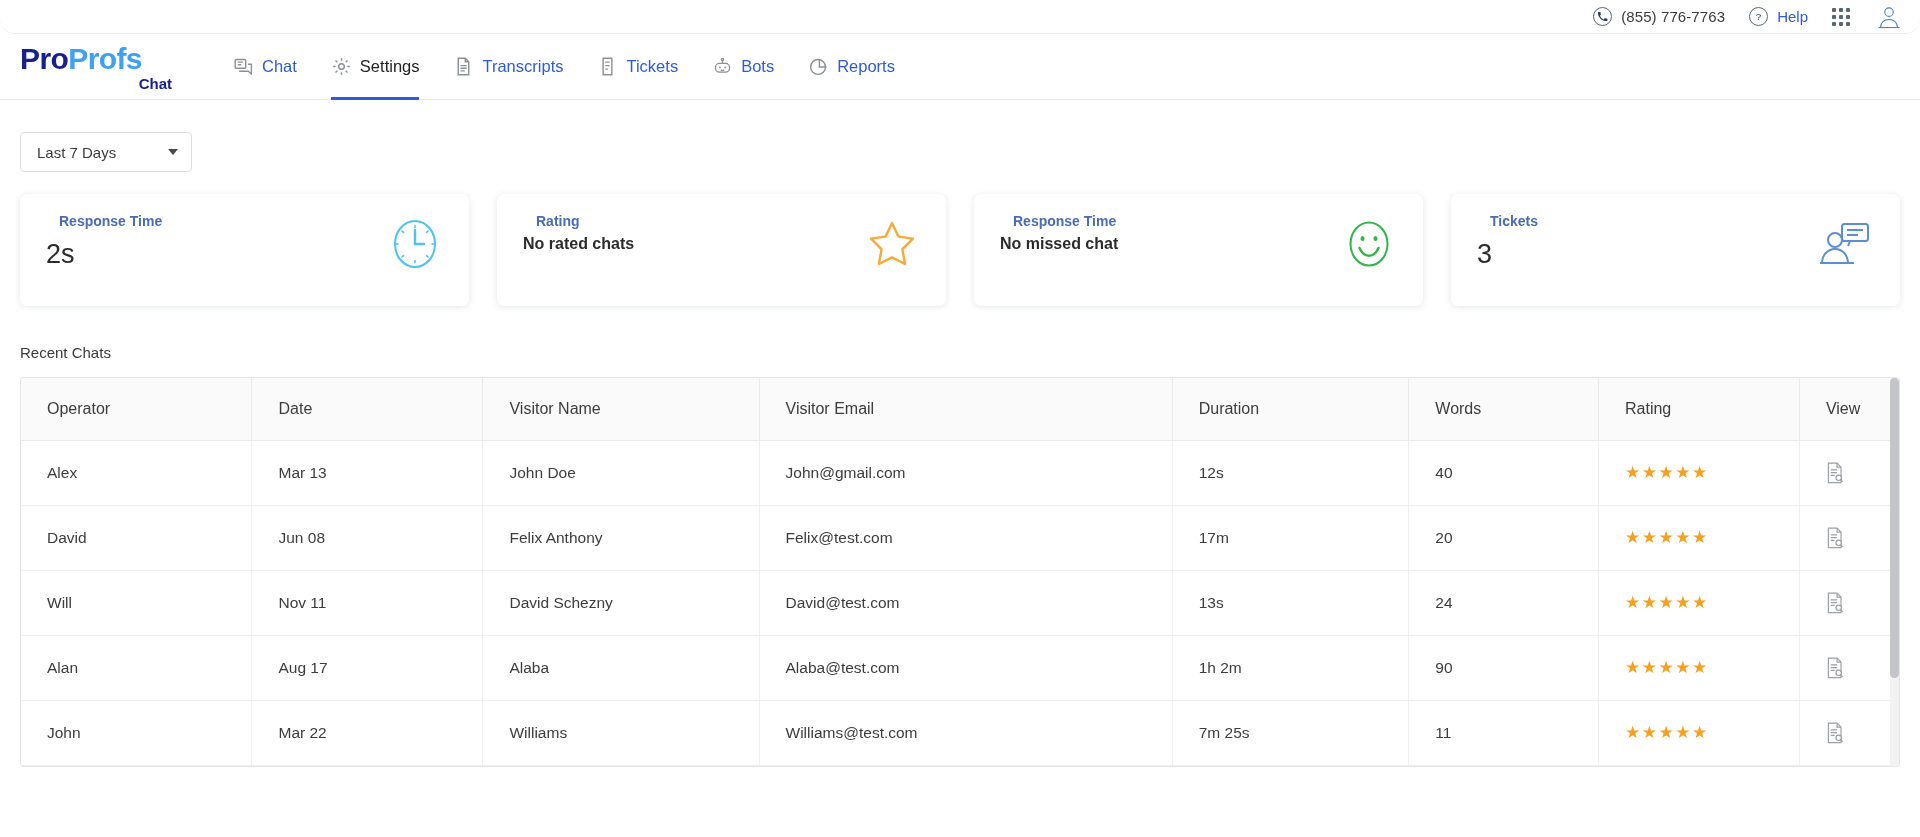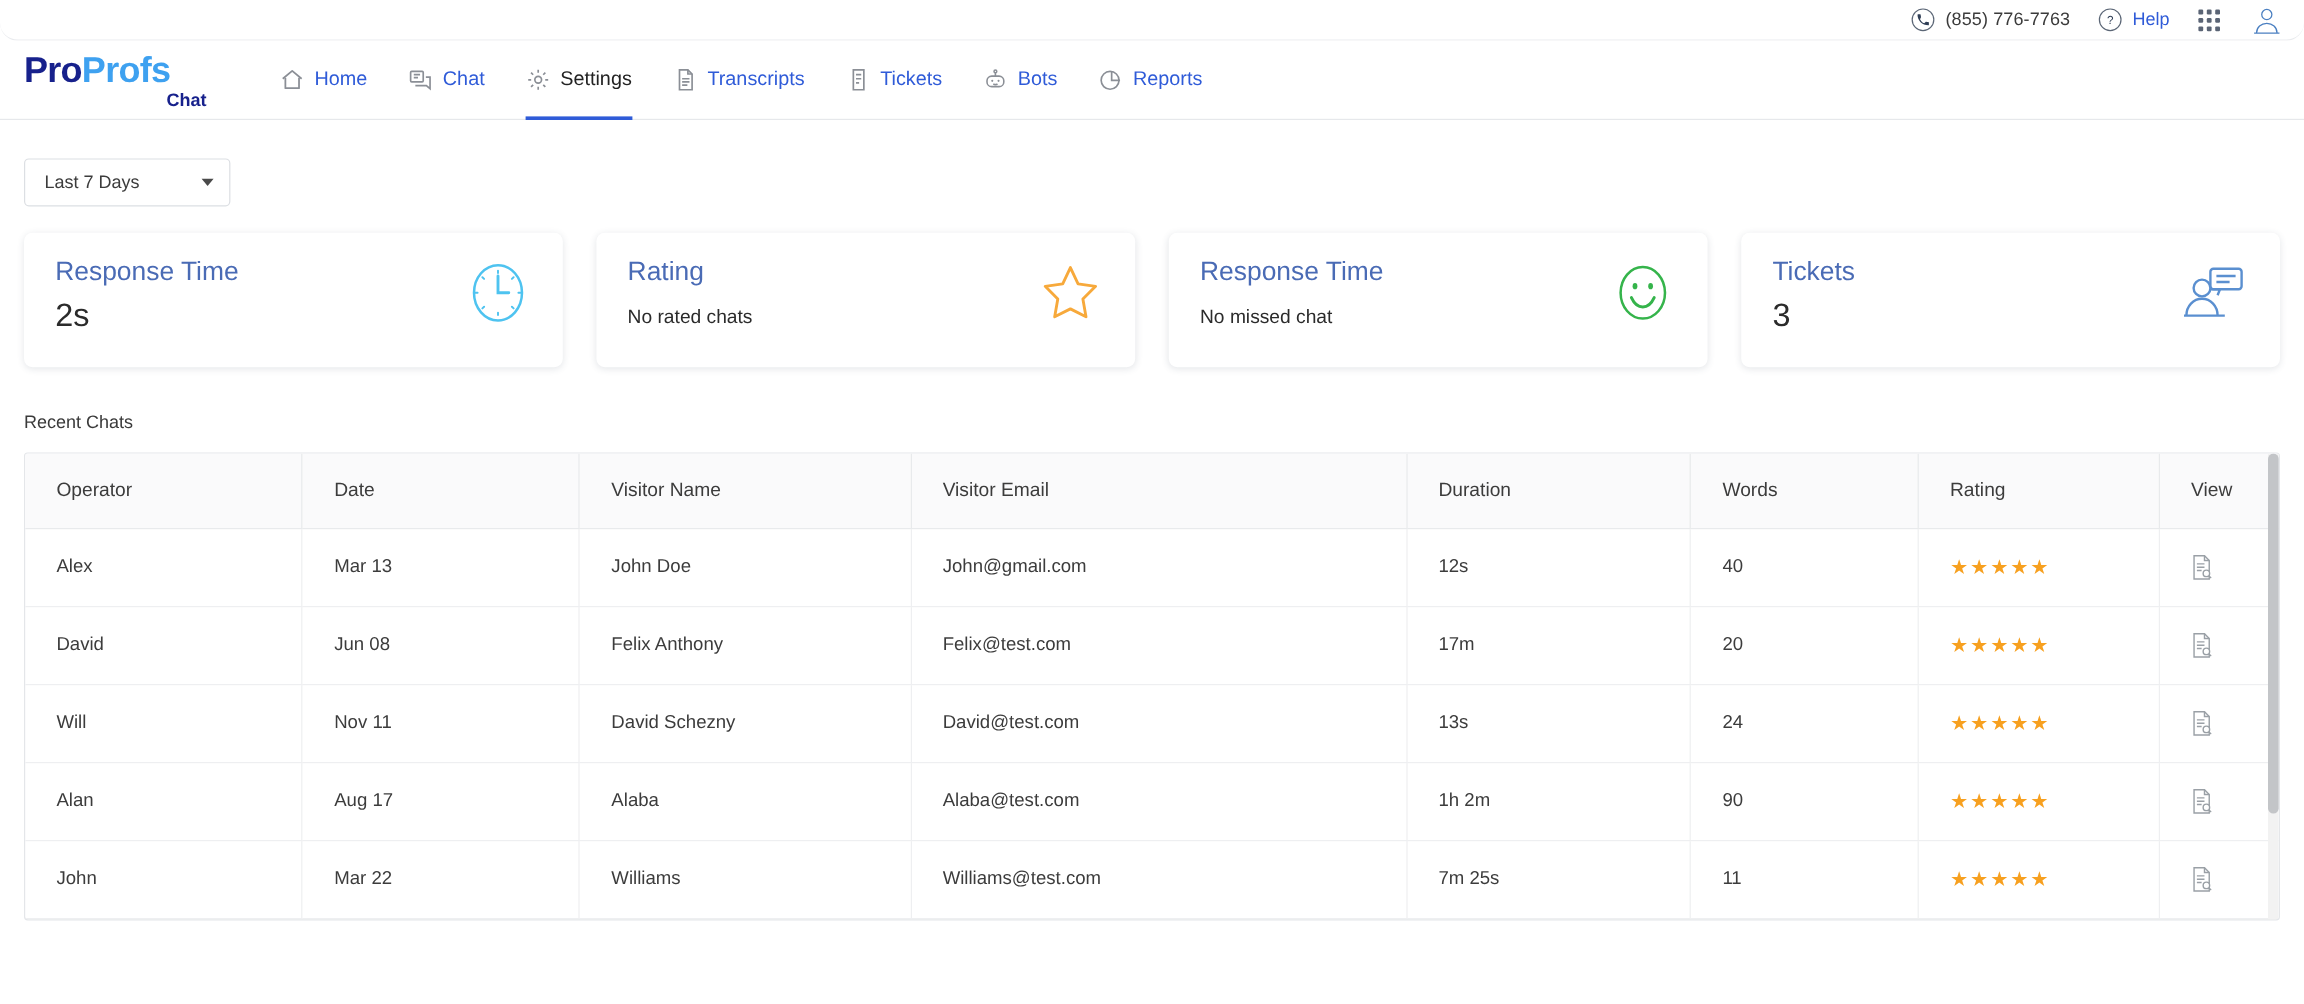--- a/index.html
+++ b/index.html
@@ -148,36 +148,37 @@
     background: #fff;
     border-radius: 7px;
     box-shadow: 0 1px 6px rgba(50,60,85,0.13);
     padding: 20px 26px 0 26px;
     display: flex;
     justify-content: space-between;
     position: relative;
   }
   .card-text { display: flex; flex-direction: column; }
   .card-title {
-    font-size: 22px;
+    font-size: 14px;
     color: #4a6bb5;
-    font-weight: normal;
+    font-weight: bold;
     line-height: 1.1;
+    margin-left: 13px;
   }
   .card-value {
     font-size: 27px;
     color: #2b2b2b;
     margin-top: 12px;
     line-height: 1;
   }
   .card-value.small {
     font-size: 16px;
-    font-weight: normal;
+    font-weight: bold;
     color: #2b2b2b;
-    margin-top: 19px;
+    margin-top: 7px;
   }
   .card-icon { width: 56px; height: 56px; flex: none; margin-top: 2px; }
 
   
   .section-title {
     font-size: 15px;
     color: #3a3a3a;
     margin-top: 38px;
     margin-bottom: 16px;
   }
@@ -284,29 +285,20 @@
 </div>
 
 <div class="main-nav">
   <div class="logo">
     <div class="logo-main"><span class="logo-pro1">Pro</span><span class="logo-pro2">Profs</span></div>
     <div class="logo-sub">Chat</div>
   </div>
 
   <div class="nav-items">
 
-    <a class="nav-item" href="#">
-      <span class="nav-ico">
-        <svg viewBox="0 0 24 24" fill="none" stroke="#8b8f96" stroke-width="1.7" stroke-linejoin="round">
-            <path d="M3 11 12 3.5 21 11"></path>
-            <path d="M5.5 10v10h13V10"></path>
-          </svg>
-      </span>
-      <span class="nav-label">Home</span>
-    </a>
 
     <a class="nav-item" href="#">
       <span class="nav-ico">
         <svg viewBox="0 0 24 24" fill="none" stroke="#8b8f96" stroke-width="1.6">
             <rect x="2.5" y="4" width="12" height="10" rx="1"></rect>
             <path d="M7 17.5h10.5L21 20.5V9.5h-4"></path>
             <path d="M5.5 7h6M5.5 10h4"></path>
           </svg>
       </span>
       <span class="nav-label">Chat</span>

